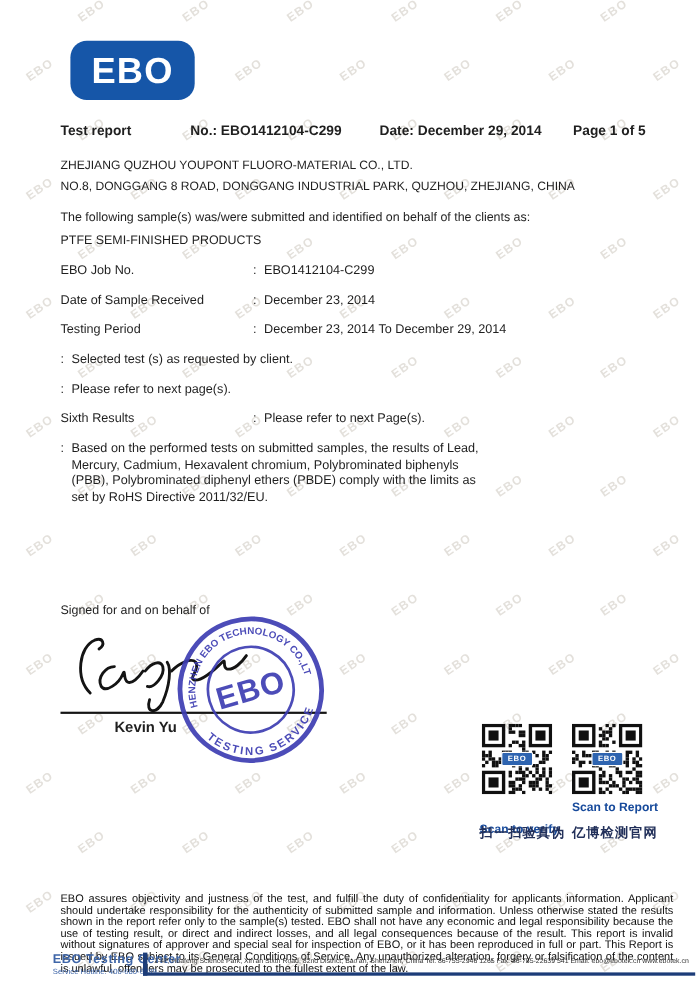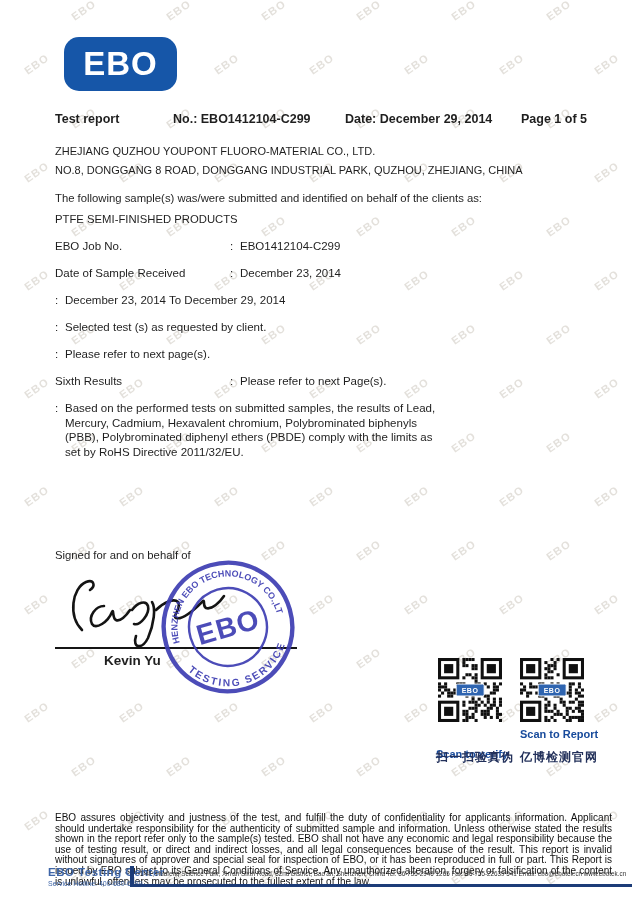--- a/index.html
+++ b/index.html
@@ -213,20 +213,21 @@
       </div>
   </div>
   <div class="frow">
     <div class="flabel">Date of Sample Received</div>
     <div class="fval">
         <span class="colon">:</span>
         <span class="vtext">December 23, 2014</span>
       </div>
   </div>
   <div class="frow">
+    <div class="flabel">Testing Period</div>
     <div class="fval">
         <span class="colon">:</span>
         <span class="vtext">December 23, 2014 To December 29, 2014</span>
       </div>
   </div>
   <div class="frow">
     <div class="fval">
         <span class="colon">:</span>
         <span class="vtext">Selected test (s) as requested by client.</span>
       </div>

